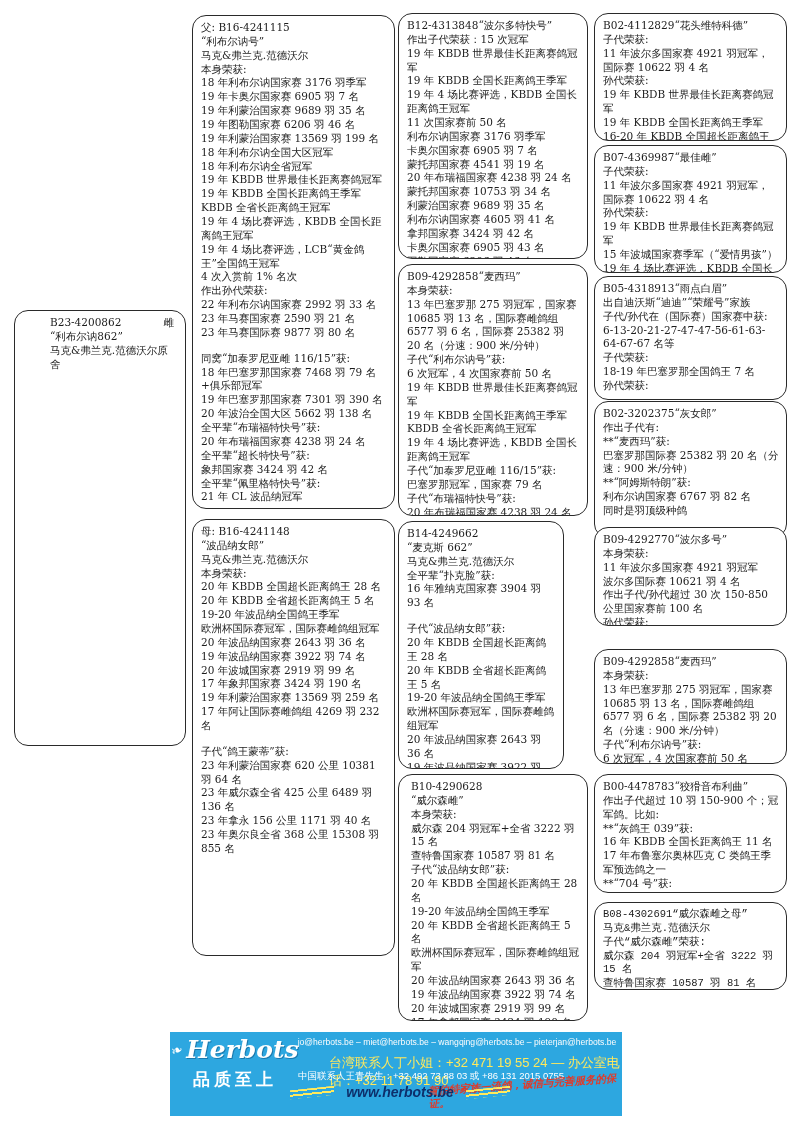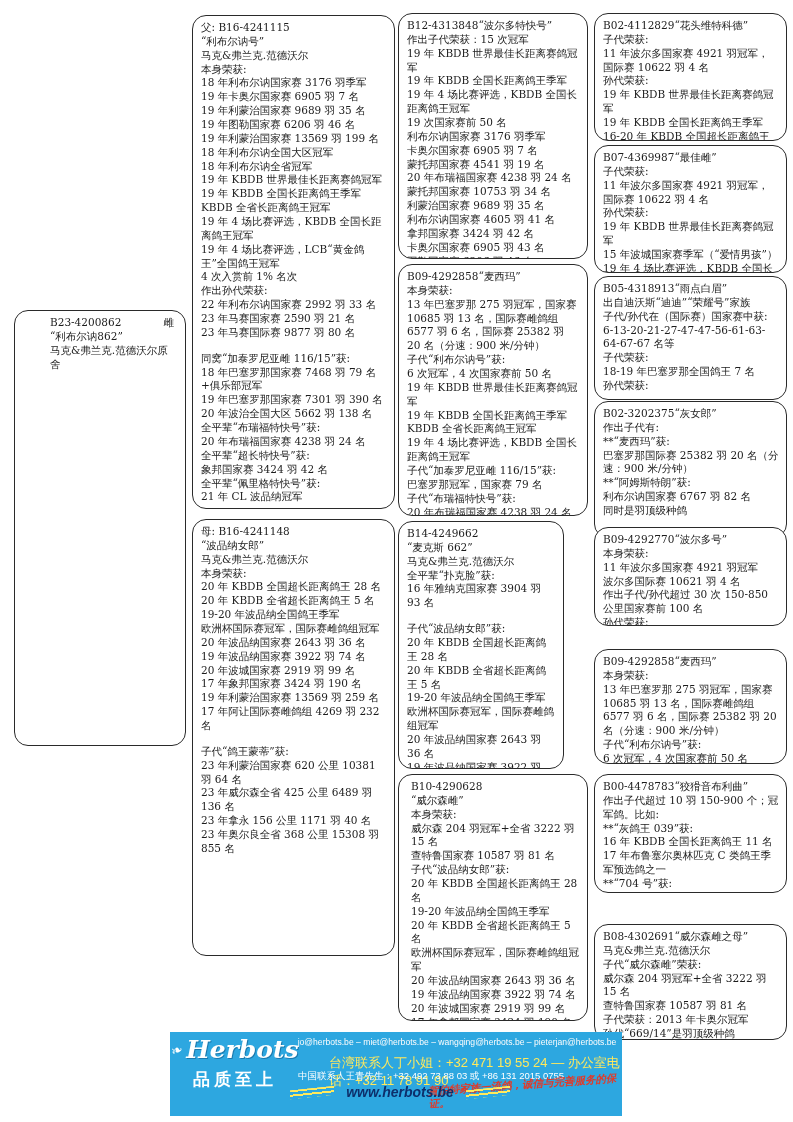--- a/index.html
+++ b/index.html
@@ -28,21 +28,21 @@
   .gp2 { left:398px; top:264px; width:190px; height:252px; }
   .gp3 { left:398px; top:521px; width:166px; height:248px; }
   .gp4 { left:398px; top:774px; width:190px; height:247px;padding-left:12px; }
   .ggp1 { left:594px; top:13px;  width:193px; height:128px; }
   .ggp2 { left:594px; top:145px; width:193px; height:128px; }
   .ggp3 { left:594px; top:276px; width:193px; height:124px; }
   .ggp4 { left:594px; top:401px; width:193px; height:137px; }
   .ggp5 { left:594px; top:527px; width:193px; height:99px; }
   .ggp6 { left:594px; top:649px; width:193px; height:115px; }
   .ggp7 { left:594px; top:774px; width:193px; height:119px; }
-  .ggp8 { left:594px; top:924px; width:193px; height:116px; }
+  .ggp8 { left:594px; top:902px; width:193px; height:88px;font-family:Liberation Mono, monospace; }
 
   
   .banner {
     position:absolute; left:170px; top:1032px; width:452px; height:84px;
     background:#2da7e0; overflow:hidden;
     font-family:"Liberation Sans","DejaVu Sans",sans-serif;
   }
   .logo-wrap { position:absolute; left:6px; top:3px; width:118px; text-align:center; color:#fff; }
   .logo-line { display:flex; align-items:center; justify-content:center; gap:3px; }
   .laurel { font-size:14px; color:#fff; transform:rotate(-20deg); }
@@ -152,21 +152,21 @@
     </div>
 </div>
 
 <div class="pbox gp1">
   <div class="line">B12-4313848“波尔多特快号”</div>
   <div>
       <div class="line">作出子代荣获：15 次冠军</div>
       <div class="line">19 年 KBDB 世界最佳长距离赛鸽冠军</div>
       <div class="line">19 年 KBDB 全国长距离鸽王季军</div>
       <div class="line">19 年 4 场比赛评选，KBDB 全国长距离鸽王冠军</div>
-      <div class="line">19 次国家赛前 50 名</div>
+      <div class="line">11 次国家赛前 50 名</div>
       <div class="line">利布尔讷国家赛 3176 羽季军</div>
       <div class="line">卡奥尔国家赛 6905 羽 7 名</div>
       <div class="line">蒙托邦国家赛 4541 羽 19 名</div>
       <div class="line">20 年布瑞福国家赛 4238 羽 24 名</div>
       <div class="line">蒙托邦国家赛 10753 羽 34 名</div>
       <div class="line">利蒙治国家赛 9689 羽 35 名</div>
       <div class="line">利布尔讷国家赛 4605 羽 41 名</div>
       <div class="line">拿邦国家赛 3424 羽 42 名</div>
       <div class="line">卡奥尔国家赛 6905 羽 43 名</div>
       <div class="line">图勒国家赛 6206 羽 46 名</div>

